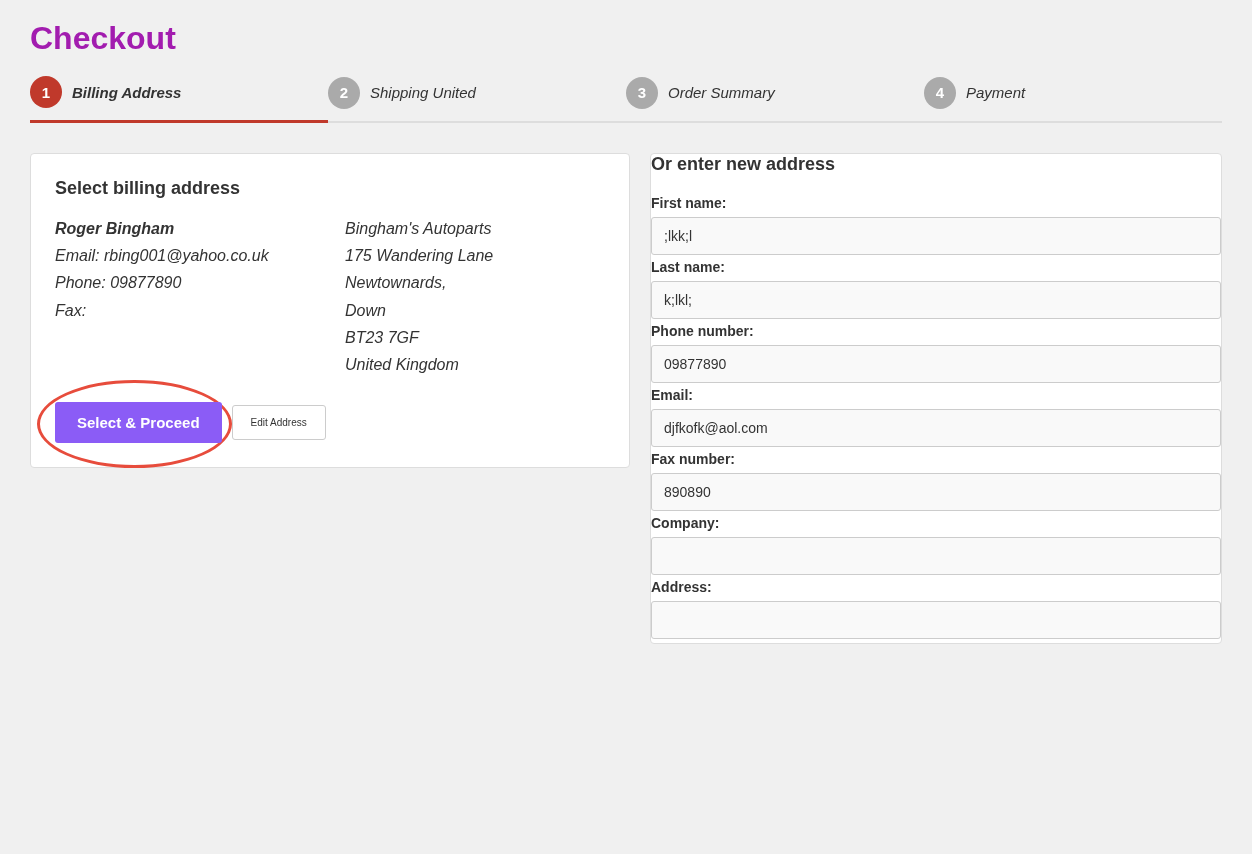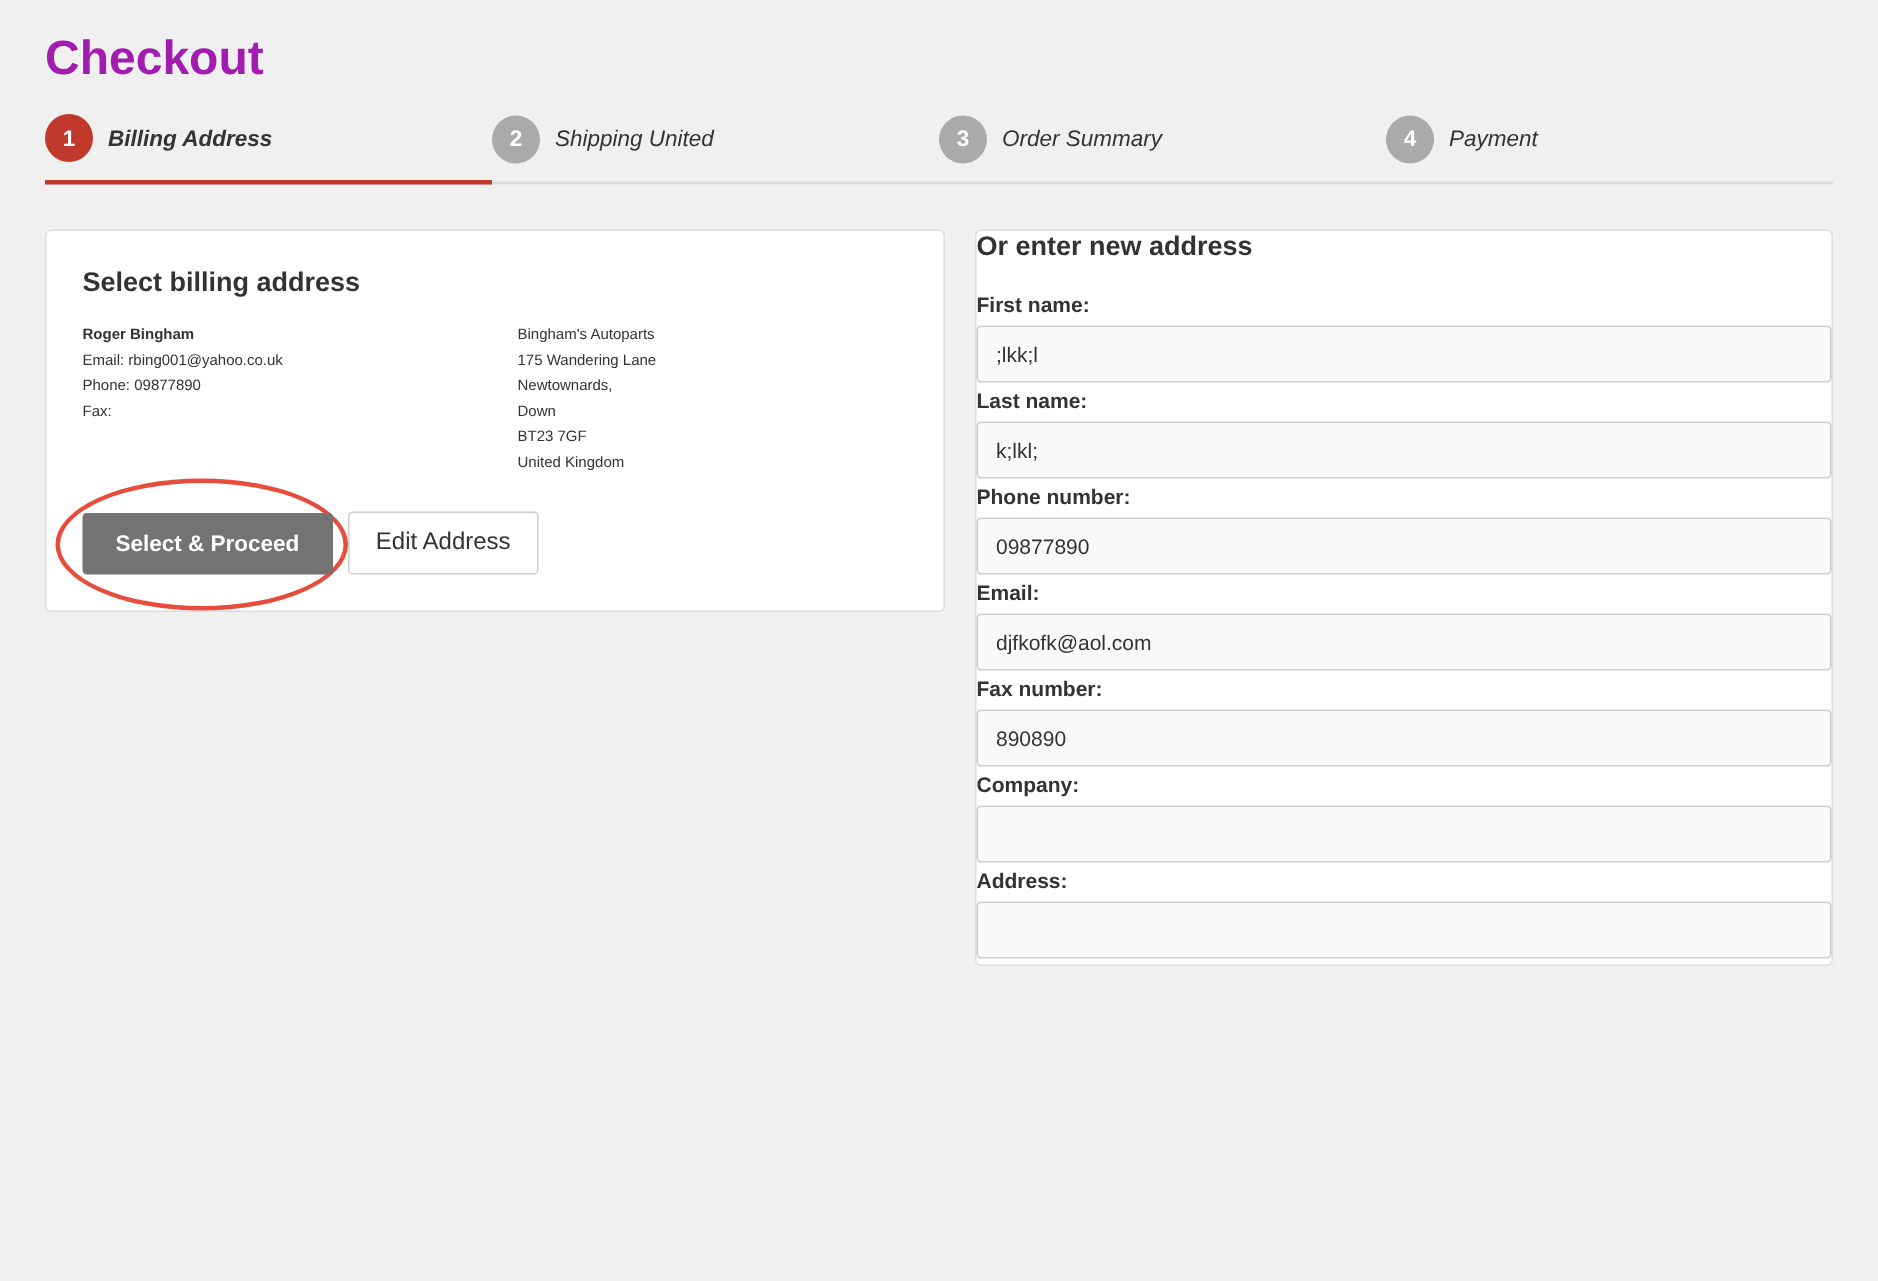--- a/index.html
+++ b/index.html
@@ -84,50 +84,51 @@
       margin-bottom: 16px;
       color: #333;
     }
     .address-info {
       display: flex;
       gap: 30px;
       margin-bottom: 24px;
     }
     .address-left, .address-right {
       flex: 1;
-      font-size: 10px;
+      font-size: 16px;
       line-height: 1.7;
+      font-style: italic;
     }
     .address-left strong {
       font-weight: bold;
     }
     .button-row {
       display: flex;
       align-items: center;
       gap: 10px;
       position: relative;
     }
     .btn-select {
-      background: #737373;
+      background: #8b5cf6;
       color: #fff;
       border: none;
       padding: 12px 22px;
       font-size: 15px;
       font-weight: bold;
       border-radius: 3px;
       cursor: pointer;
       position: relative;
       z-index: 2;
     }
     .btn-edit {
       background: #fff;
       color: #333;
       border: 1px solid #ccc;
       padding: 11px 18px;
-      font-size: 16px;
+      font-size: 10px;
       border-radius: 3px;
       cursor: pointer;
     }
     .circle-highlight {
       position: absolute;
       left: -18px;
       top: -22px;
       width: 195px;
       height: 88px;
       border: 3px solid #e74c3c;

